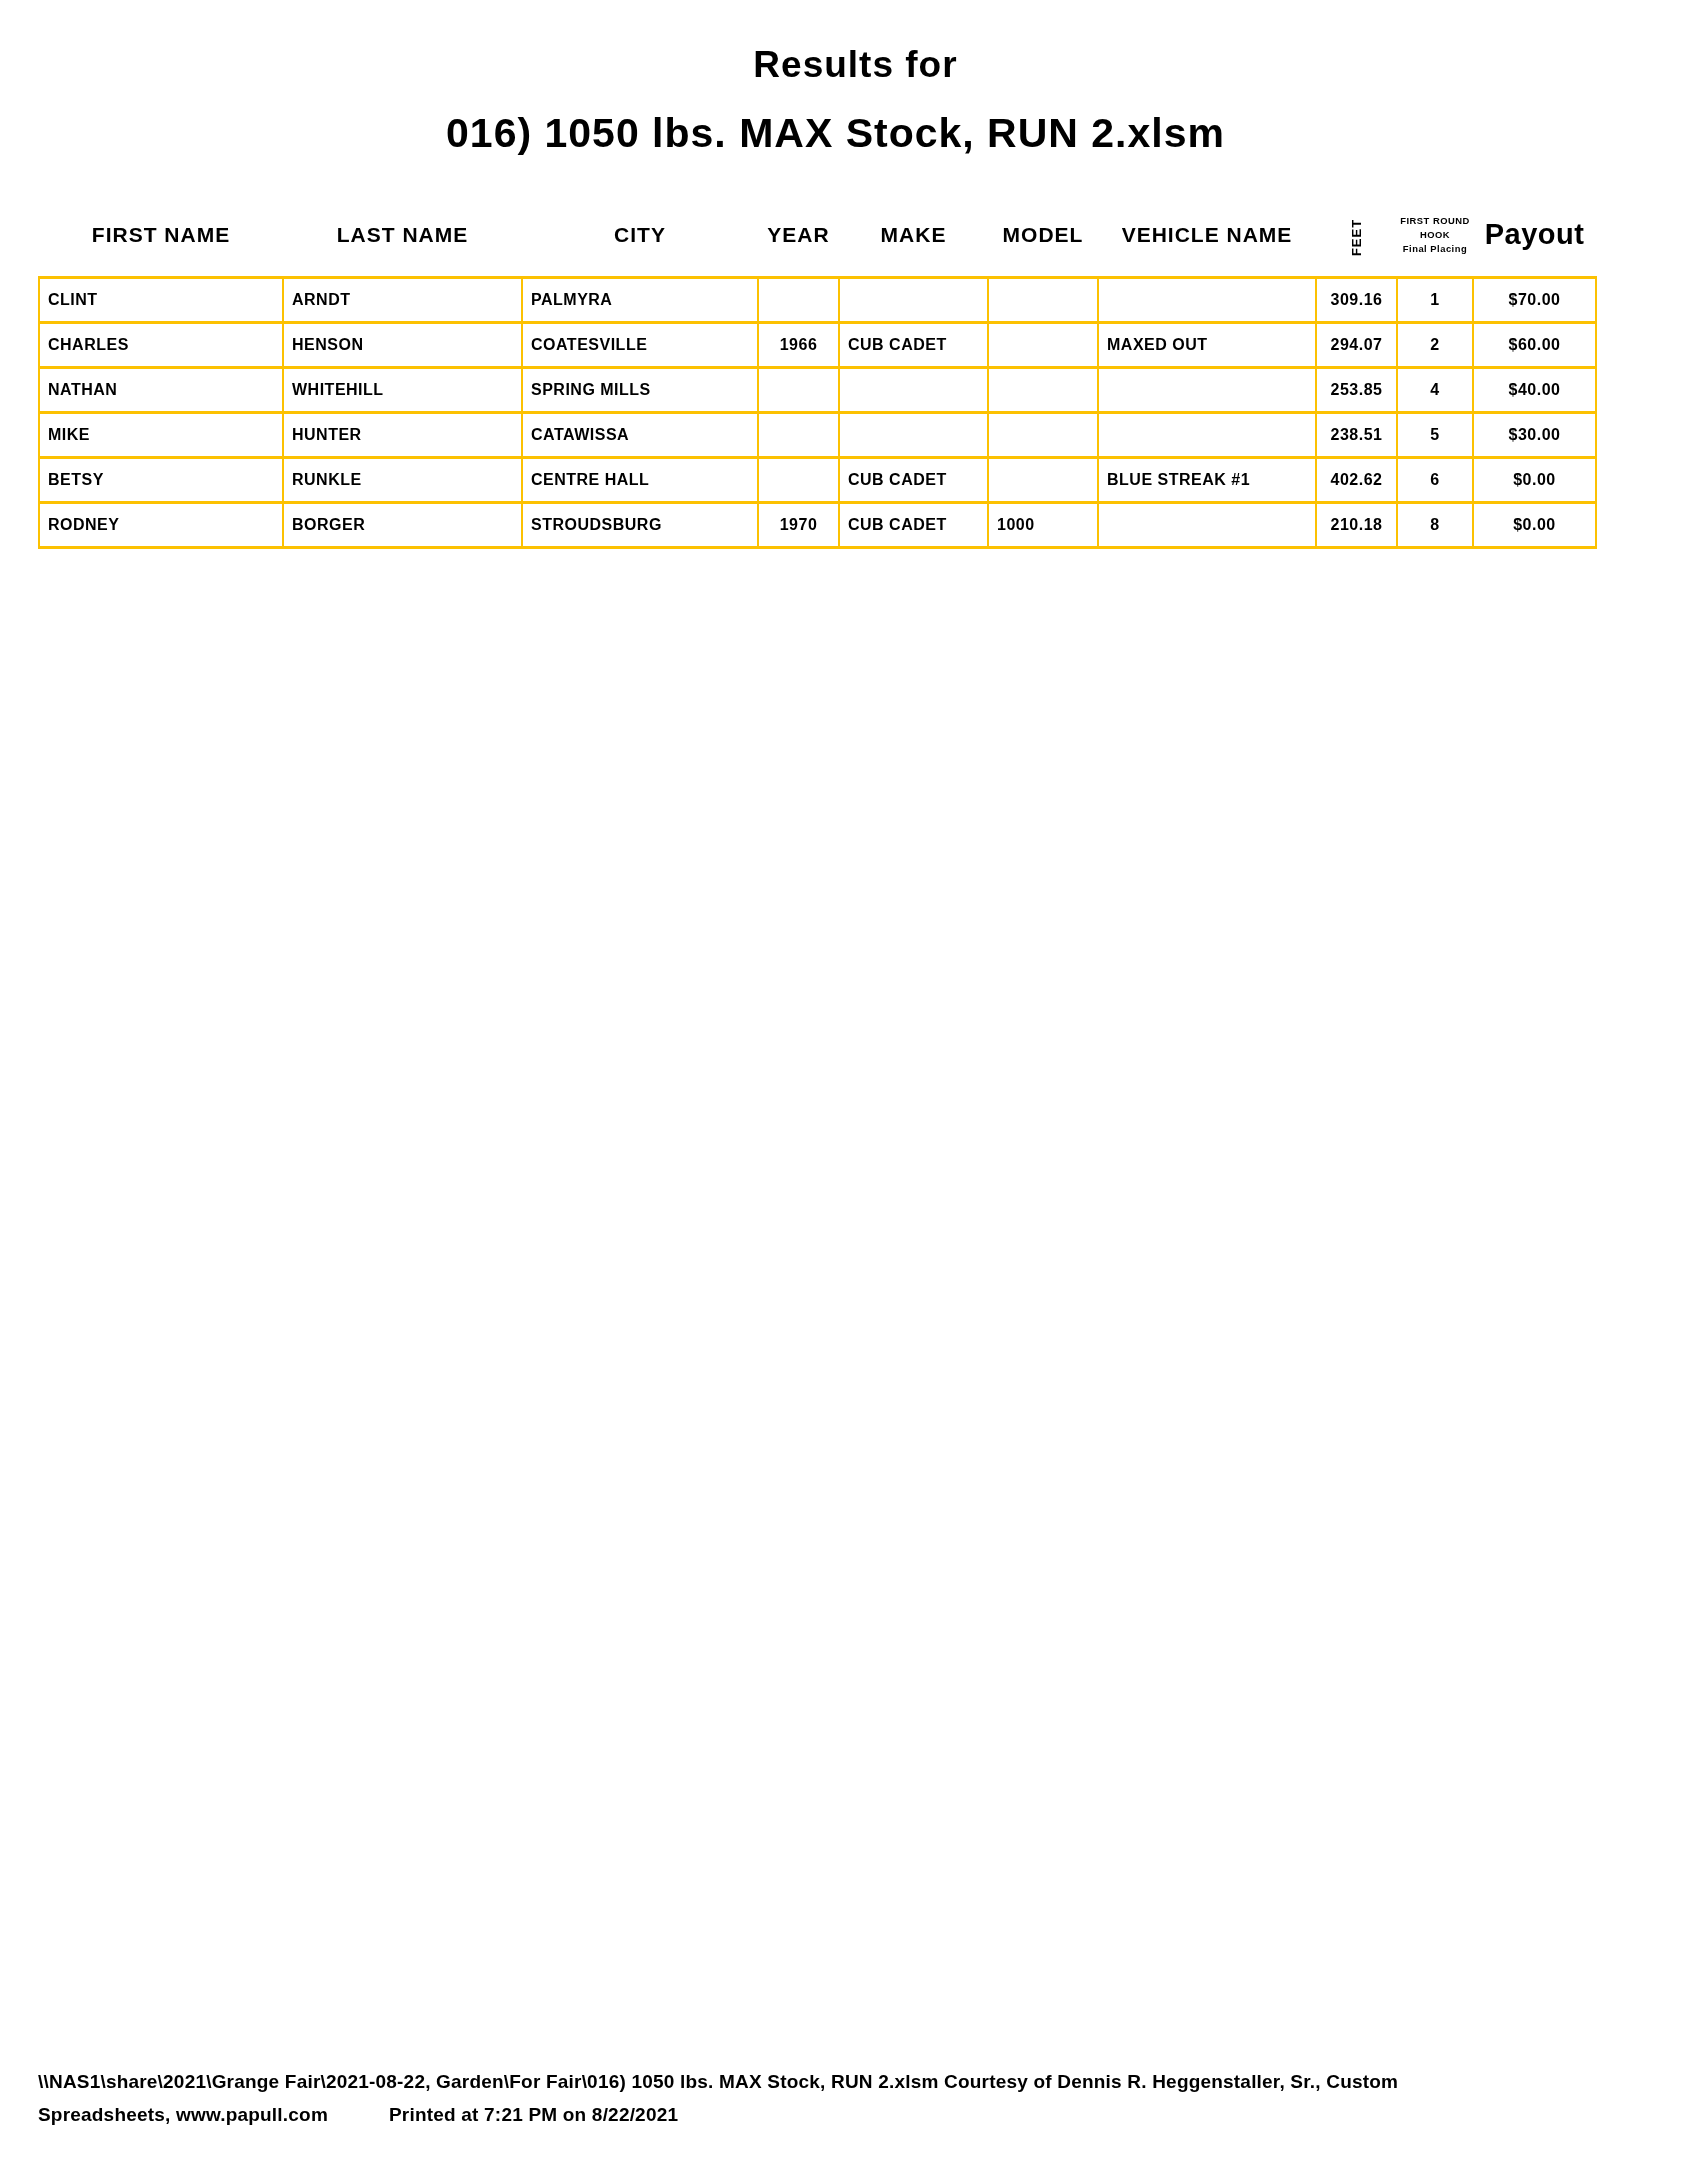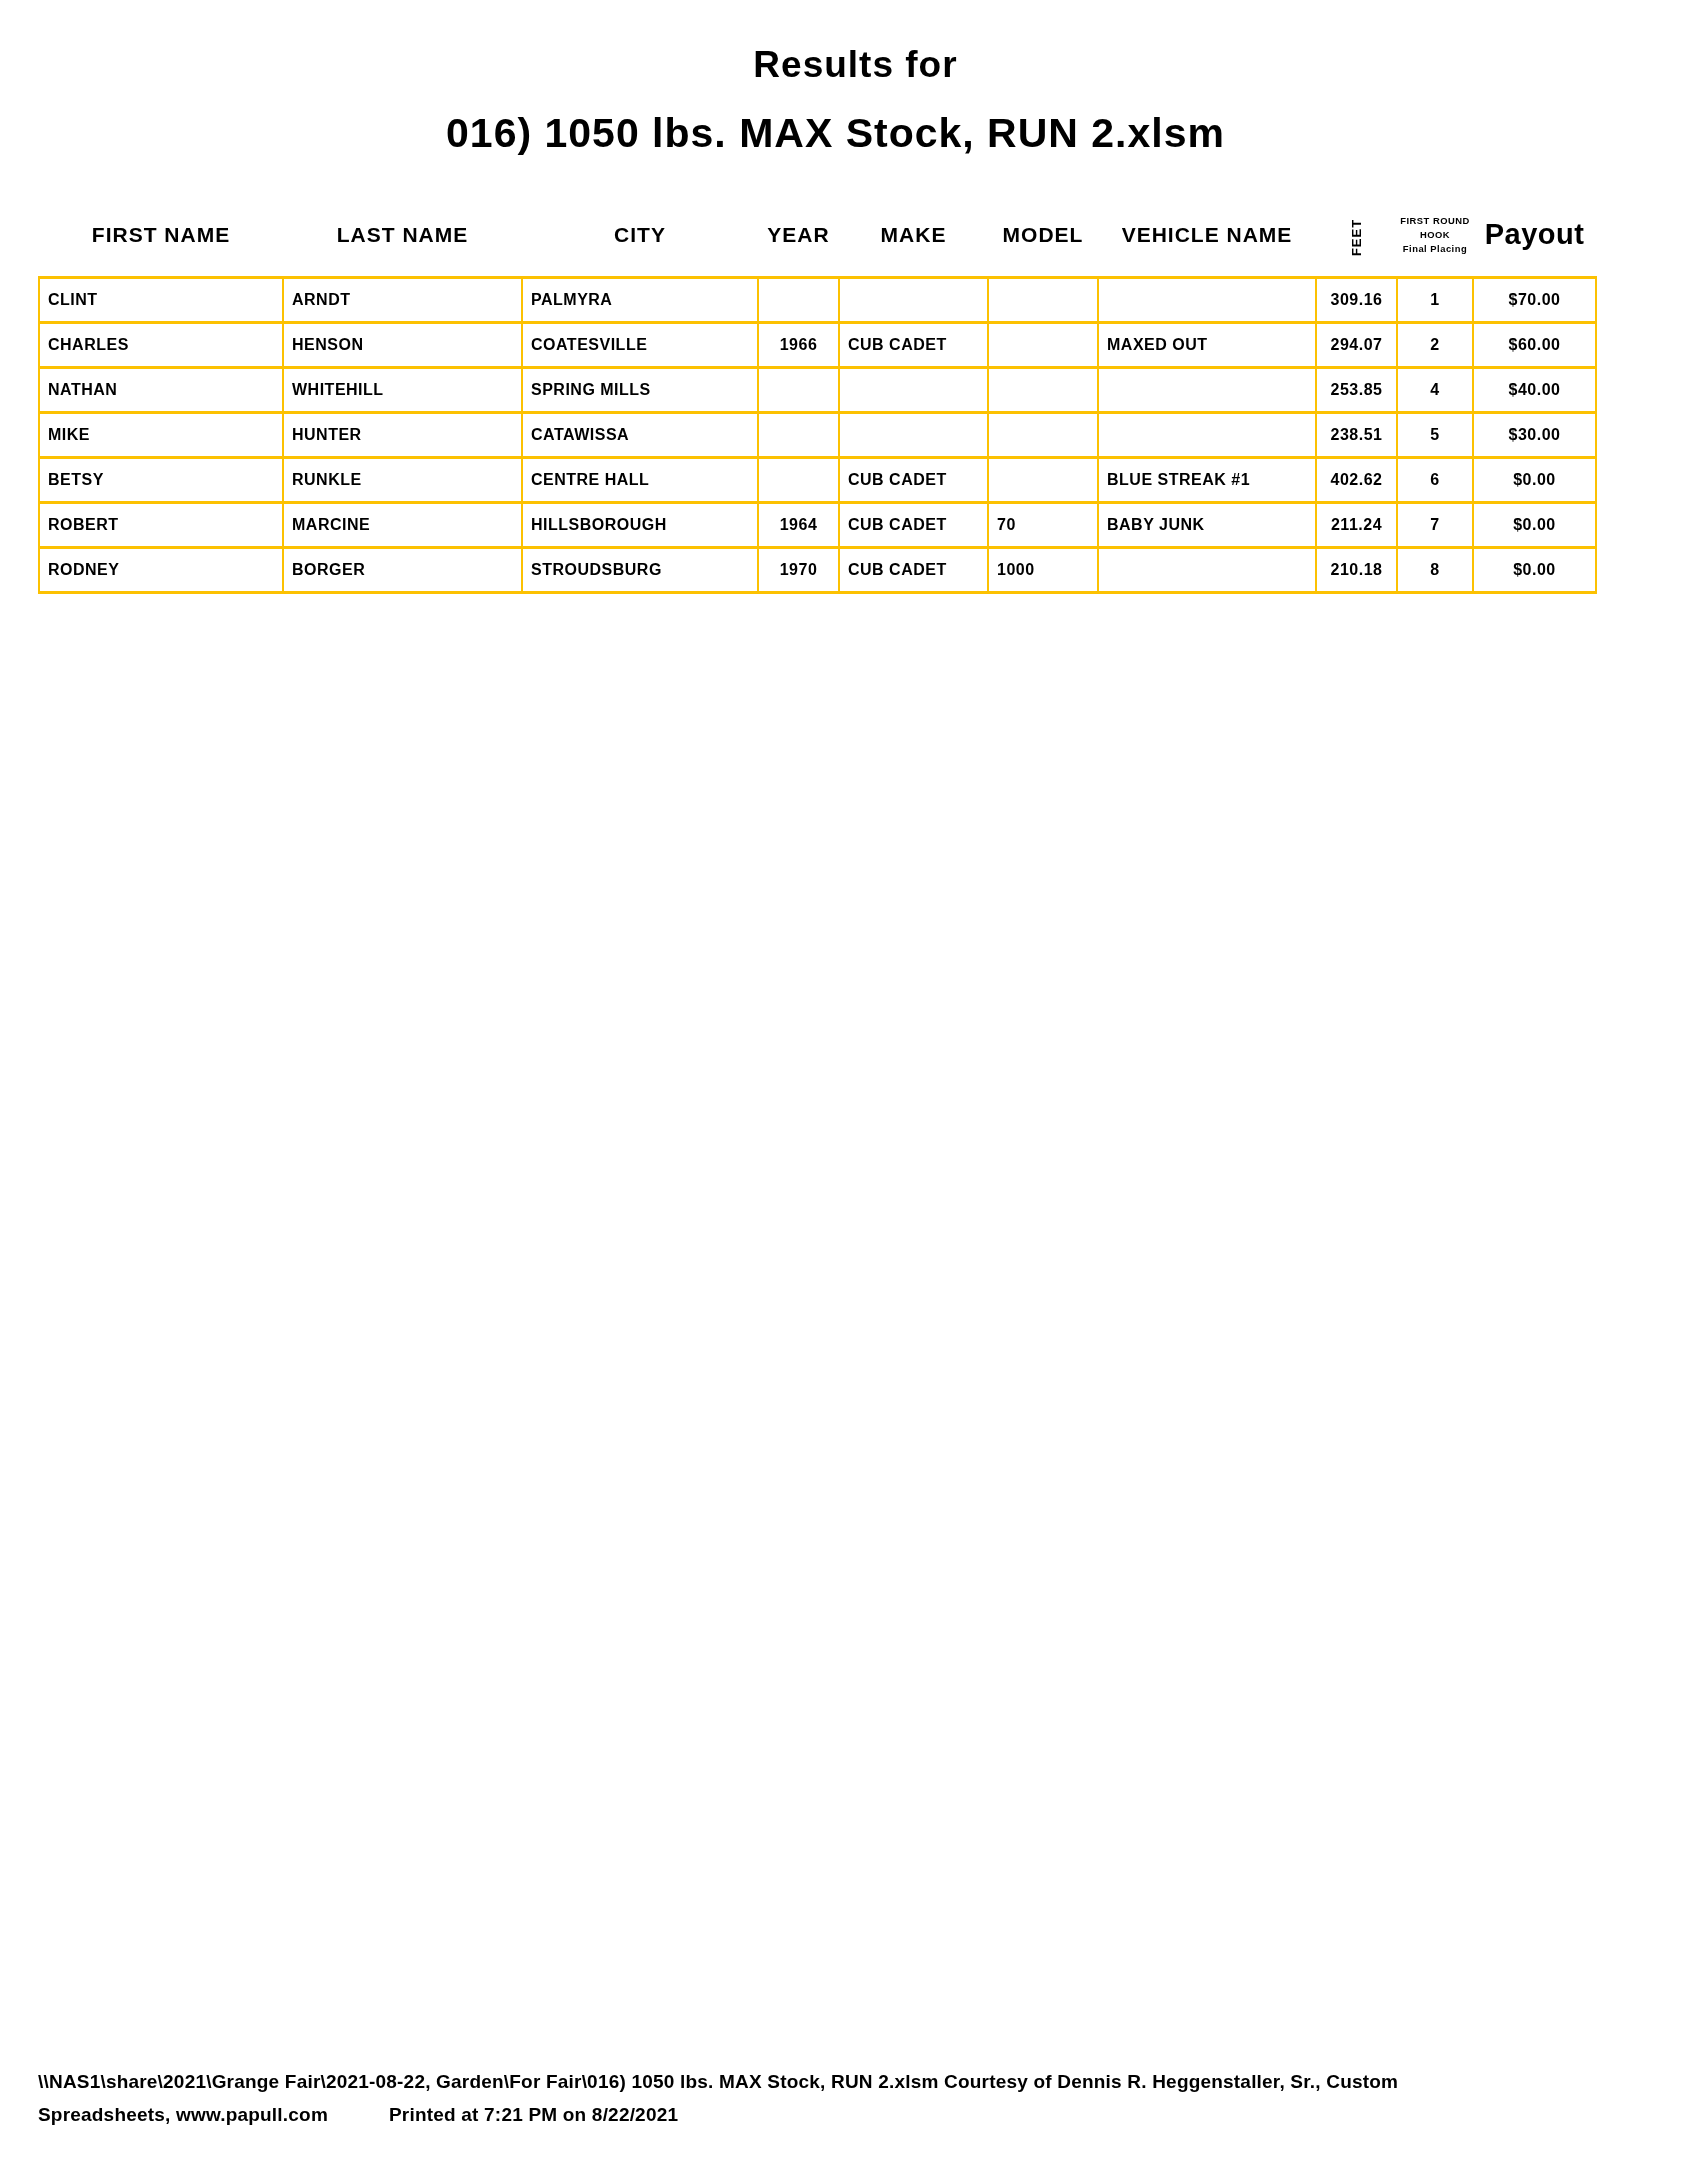--- a/index.html
+++ b/index.html
@@ -190,32 +190,20 @@
             <td>CENTRE HALL</td>
             <td class="a-center"></td>
             <td>CUB CADET</td>
             <td></td>
             <td>BLUE STREAK #1</td>
             <td class="a-center">402.62</td>
             <td class="a-center">6</td>
             <td class="a-center">$0.00</td>
           </tr>
           <tr>
-            <td>ROBERT</td>
-            <td>MARCINE</td>
-            <td>HILLSBOROUGH</td>
-            <td class="a-center">1964</td>
-            <td>CUB CADET</td>
-            <td>70</td>
-            <td>BABY JUNK</td>
-            <td class="a-center">211.24</td>
-            <td class="a-center">7</td>
-            <td class="a-center">$0.00</td>
-          </tr>
-          <tr>
             <td>RODNEY</td>
             <td>BORGER</td>
             <td>STROUDSBURG</td>
             <td class="a-center">1970</td>
             <td>CUB CADET</td>
             <td>1000</td>
             <td></td>
             <td class="a-center">210.18</td>
             <td class="a-center">8</td>
             <td class="a-center">$0.00</td>

